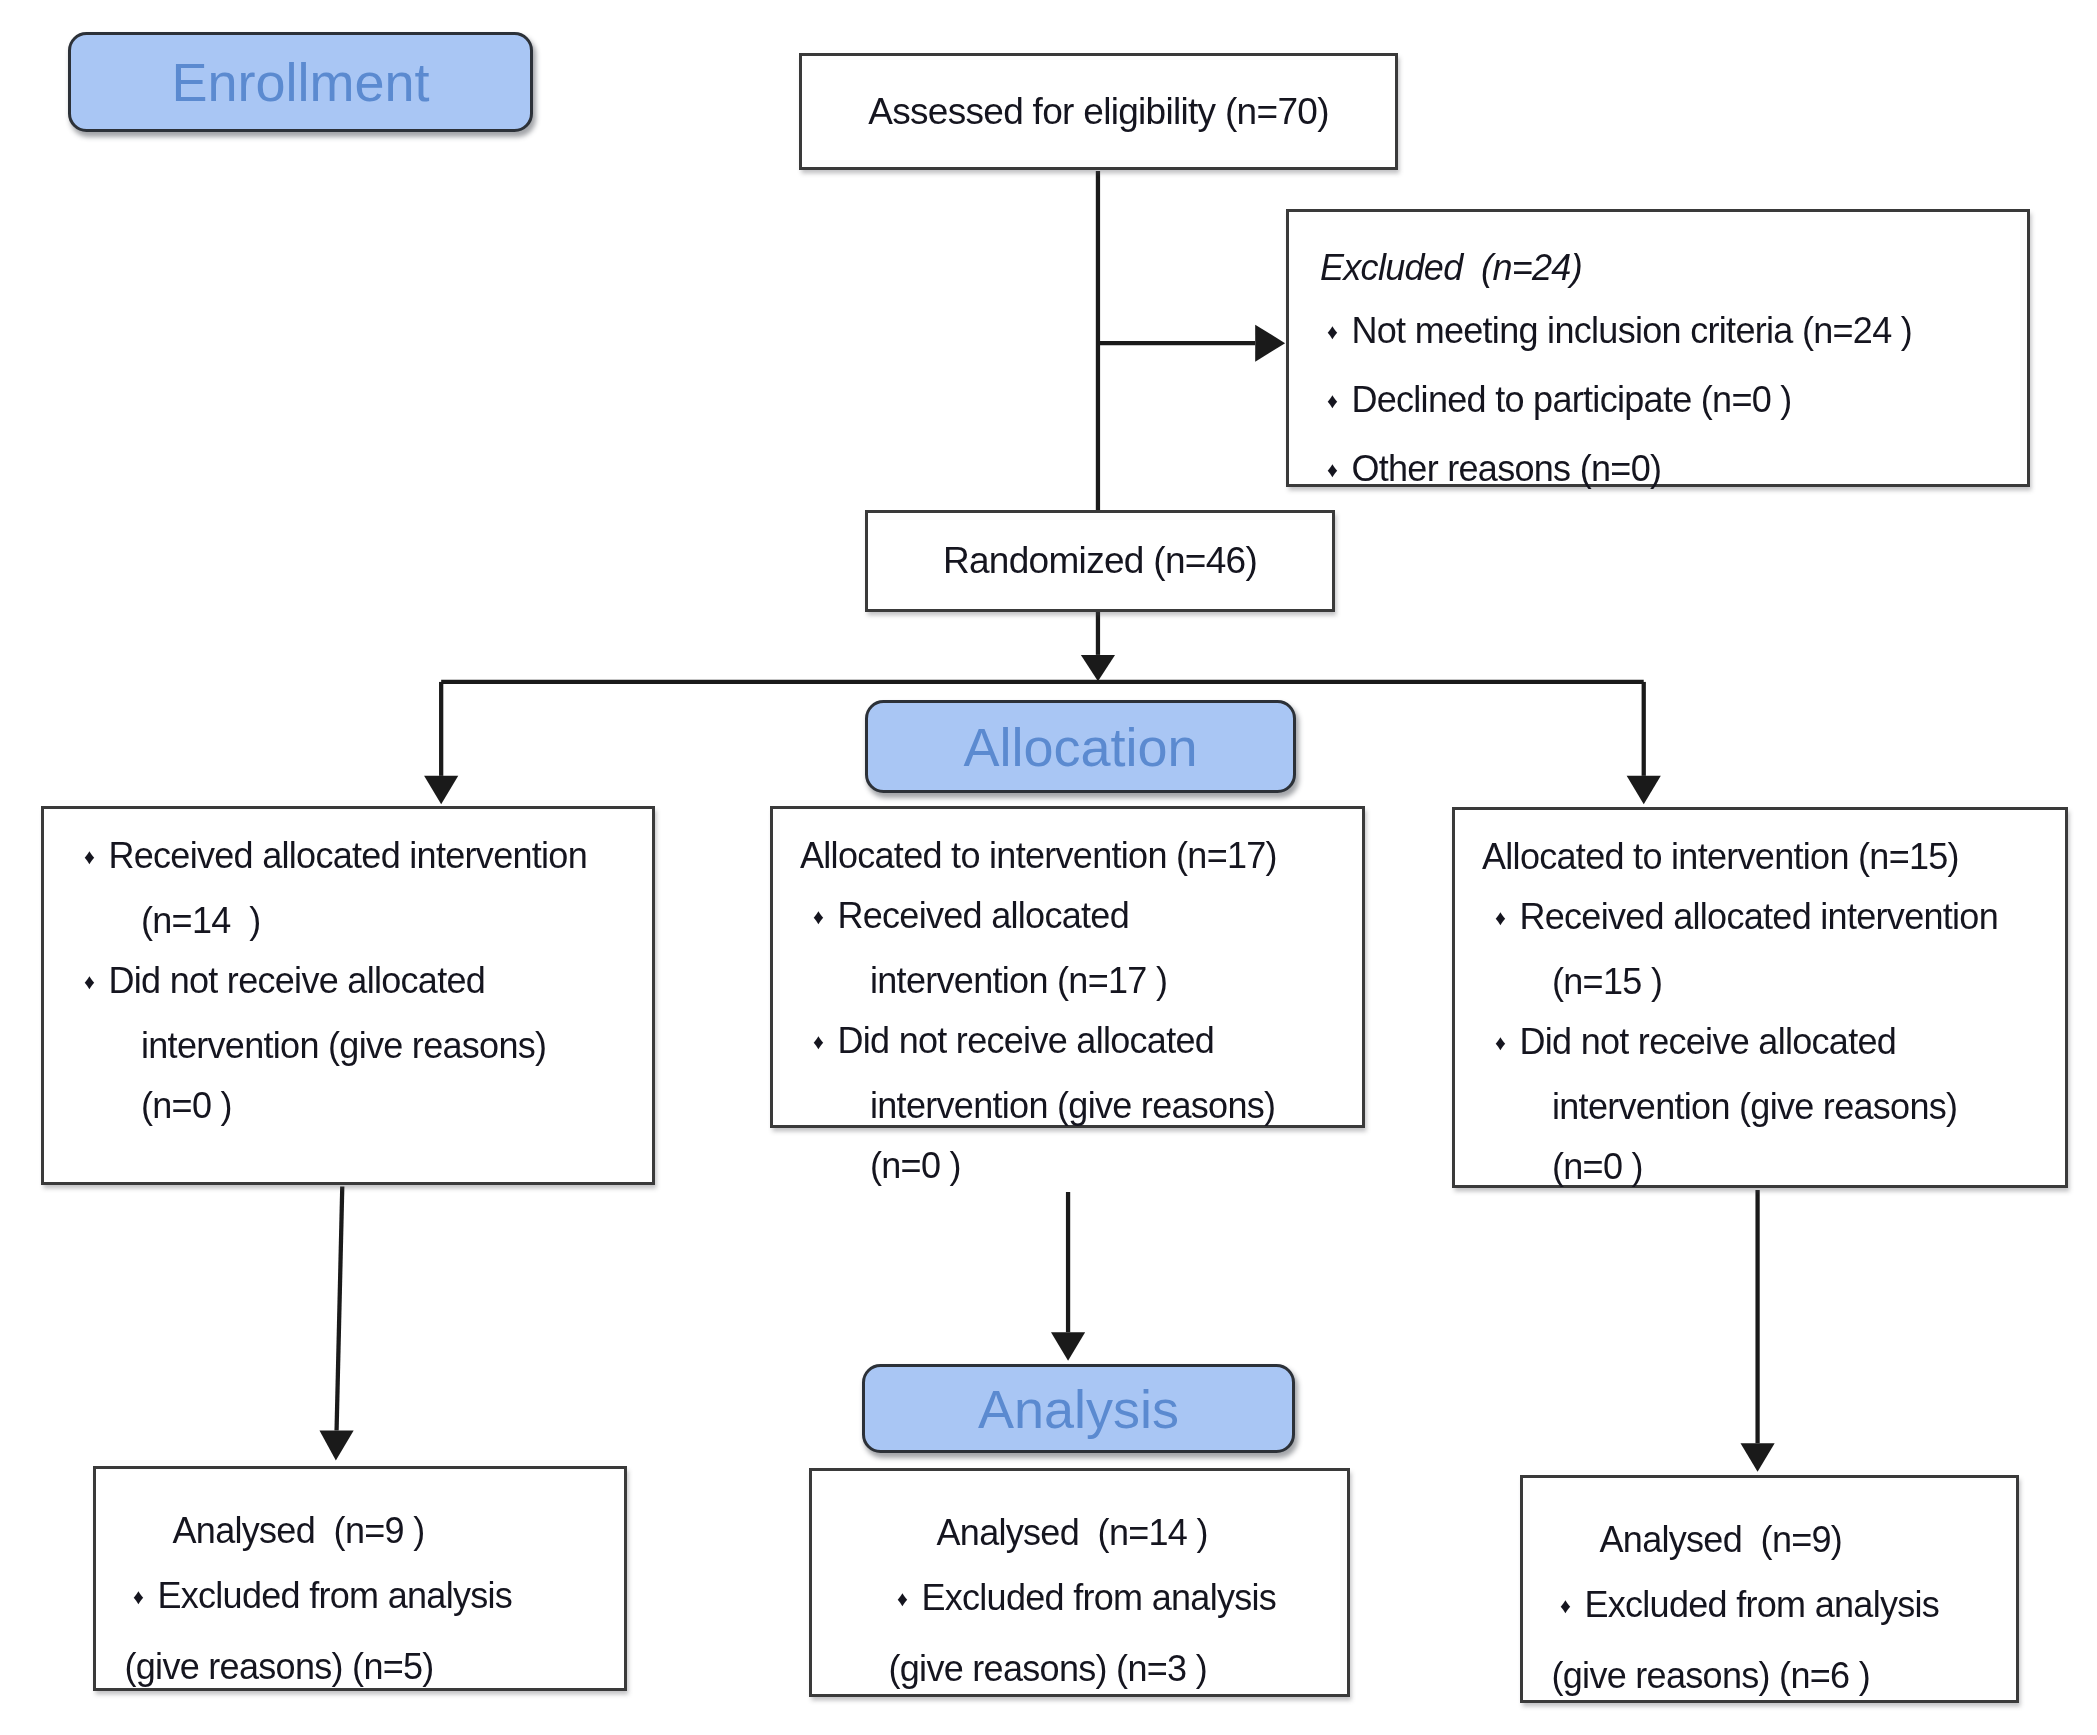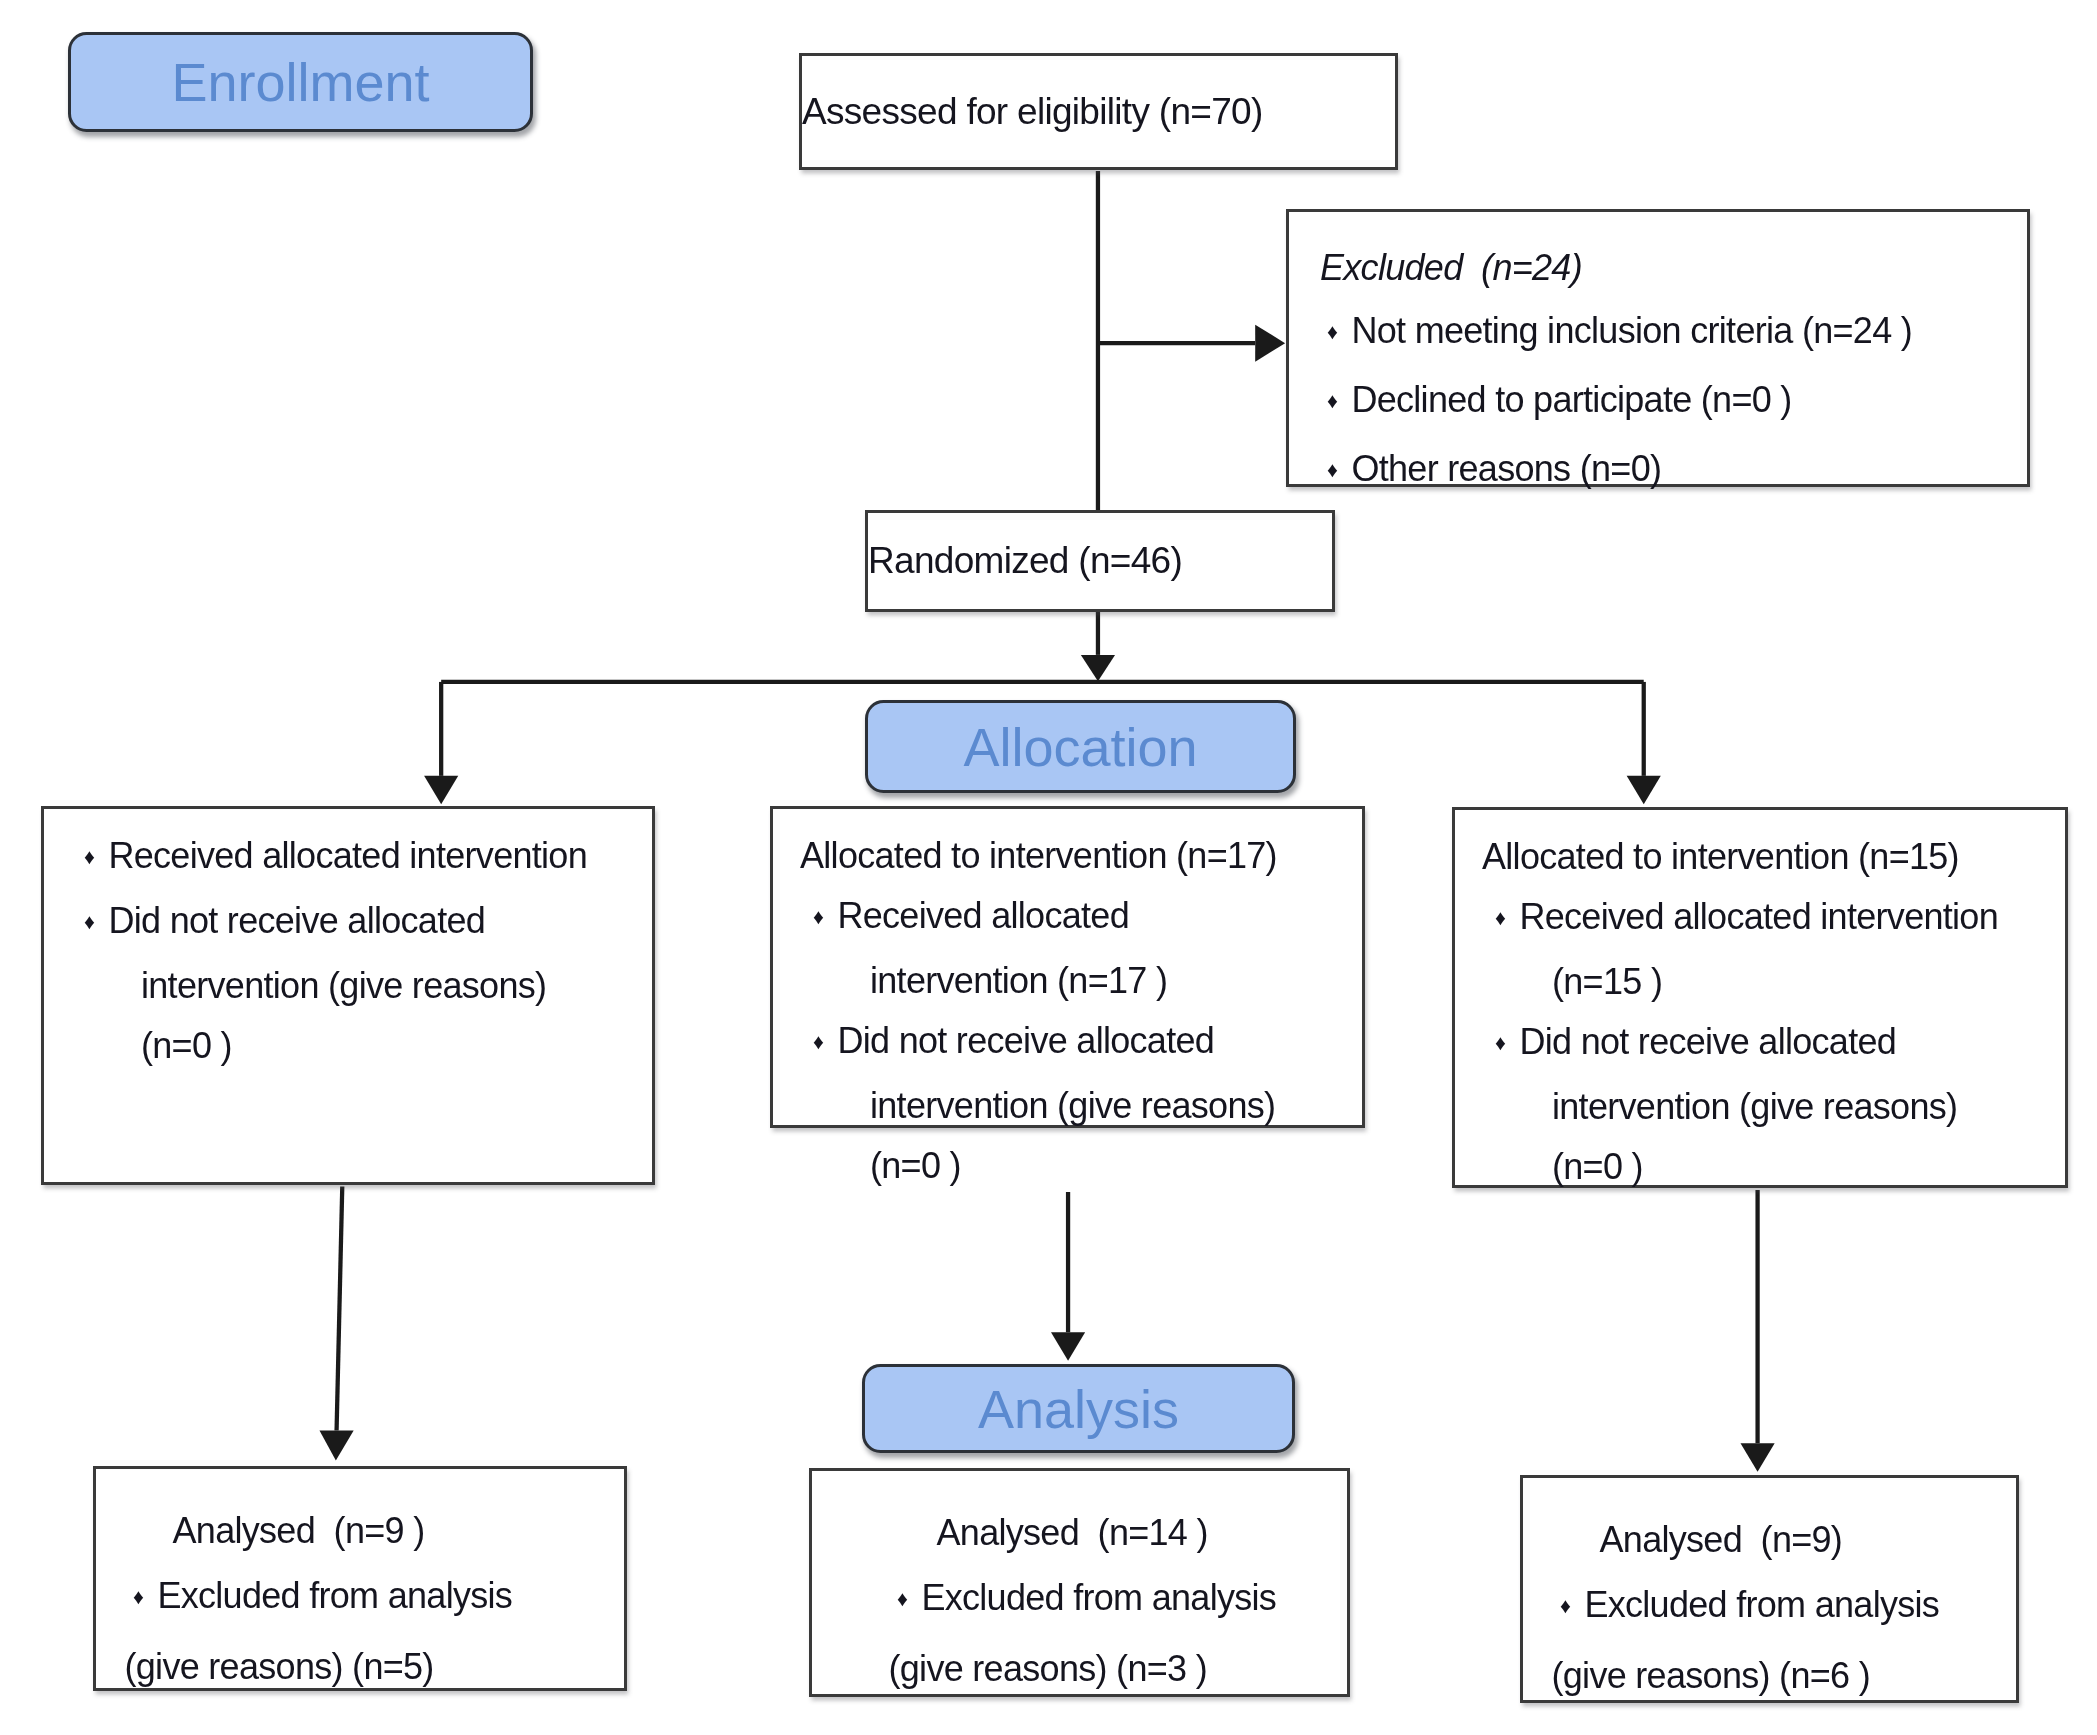--- a/index.html
+++ b/index.html
@@ -36,21 +36,21 @@
   .box{
     position:absolute;
     background:#fff;
     border:3.6px solid var(--box_border);
     font-size:36px;
     letter-spacing:-0.7px;
     line-height:60px;
     box-shadow:2.1px 3.6px 4.3px rgba(80,80,85,.35);
   }
   .box .ln{white-space:pre;}
-  .center-box{display:flex;align-items:center;justify-content:flex-start;text-align:center;font-size:37px;}
+  .center-box{display:flex;align-items:center;justify-content:center;text-align:center;font-size:37px;}
   .multi{padding-top:17px;}
   .excl{padding-top:24px;line-height:63px;}
   .ana{padding-top:28.5px;line-height:65px;}
   .t-pad{padding-left:27px;}
   .excl .t-pad{padding-left:31px;font-style:italic;}
   .ana .t-pad{padding-left:28.5px;margin-left:48px;}
   .b-row{display:flex;align-items:baseline;padding-left:40px;}
   .excl .b-row{padding-left:38px;}
   .ana .b-row{padding-left:37px;}
   .dia{font-size:21.4px;margin-right:14.2px;flex:0 0 auto;position:relative;top:-3.6px;}
@@ -120,20 +120,21 @@
 
 <div class="box center-box" style="left:865px;top:510px;width:470px;height:102px;">
   <span class="ln">Randomized (n=46)</span>
 </div>
 
 <div class="box multi" style="left:41px;top:806px;width:614px;height:379px;">
   <div class="b-row">
     <span class="dia">♦</span>
     <span class="ln">Received allocated intervention</span>
   </div>
+  <div class="ln cont">(n=14  )</div>
   <div class="b-row">
     <span class="dia">♦</span>
     <span class="ln">Did not receive allocated</span>
   </div>
   <div class="ln cont">intervention (give reasons)</div>
   <div class="ln cont">(n=0 )</div>
 </div>
 
 <div class="box multi" style="left:770px;top:806px;width:595px;height:322px;">
   <div class="ln t-pad">Allocated to intervention (n=17)</div>

